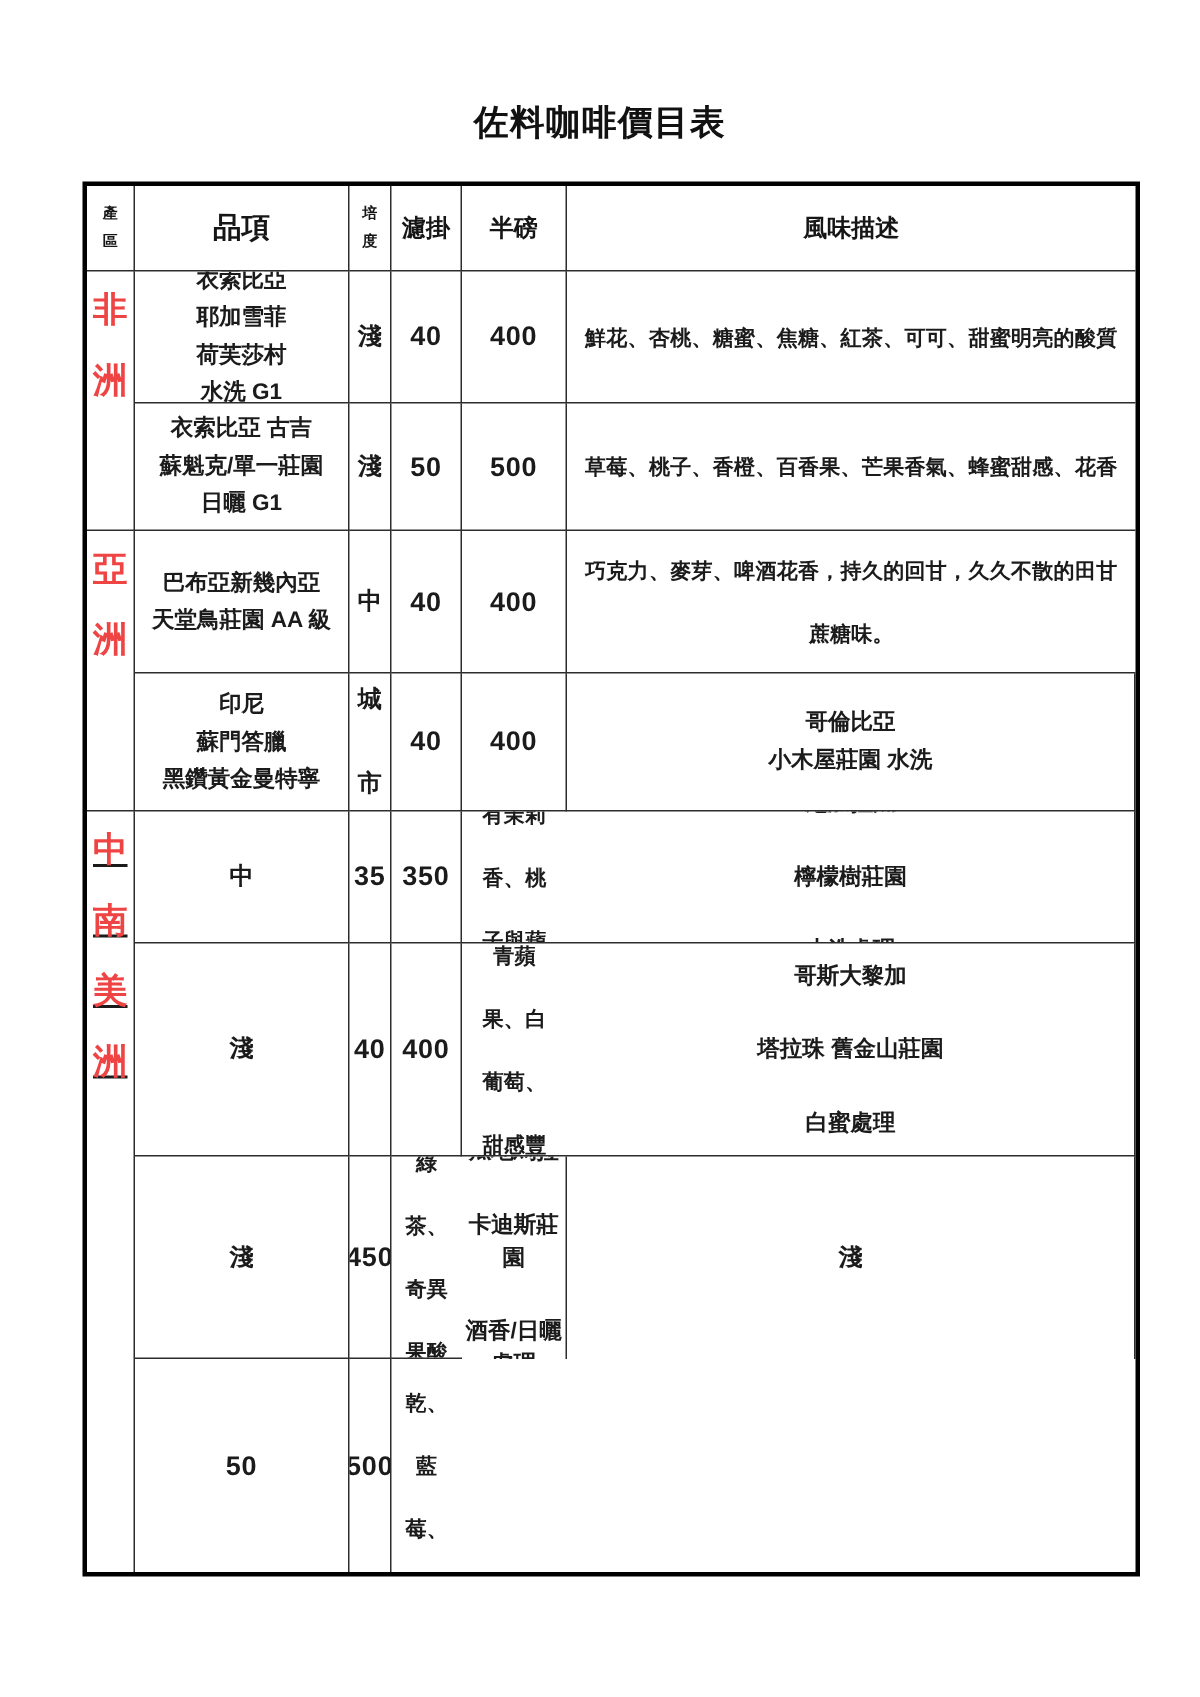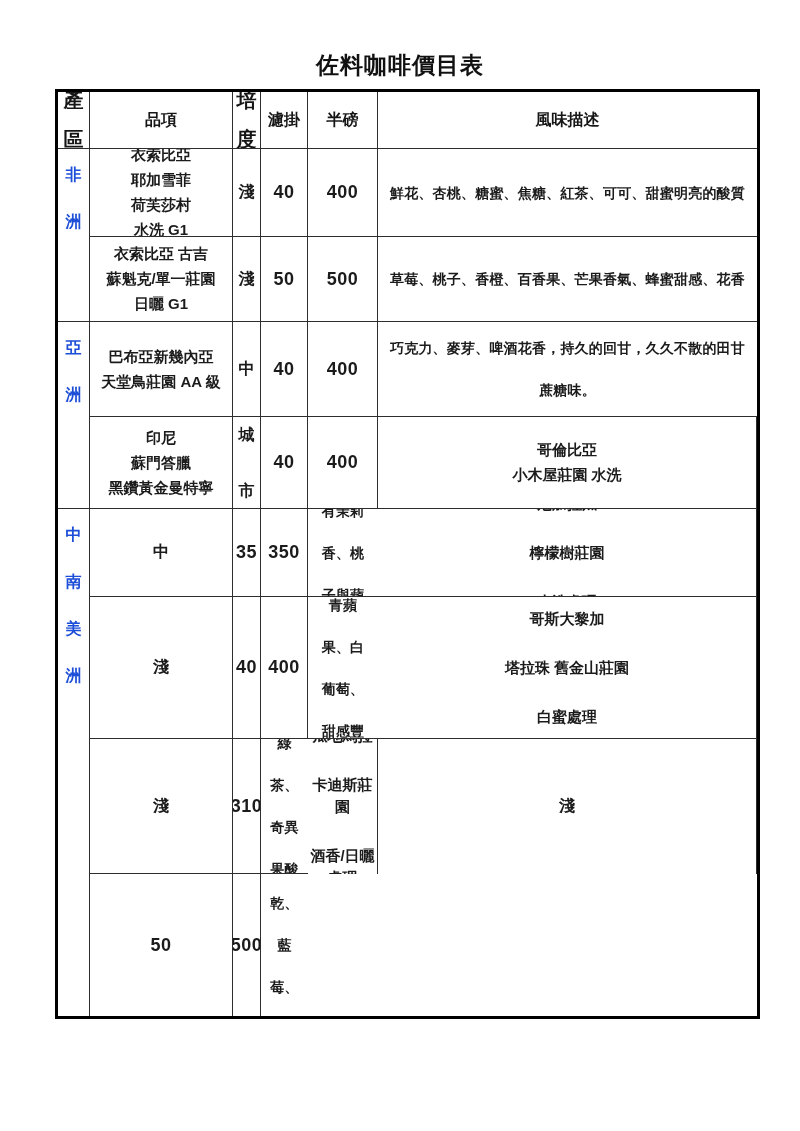--- a/index.html
+++ b/index.html
@@ -8,21 +8,21 @@
     background: #ffffff;
     width: 800px;
     height: 1131px;
     font-family: "Liberation Sans", "DejaVu Sans", sans-serif;
     color: #1b1b1b;
     -webkit-font-smoothing: antialiased;
   }
   .page { width: 800px; height: 1131px; overflow: hidden; }
 
   .title {
-    margin: 0;
+    margin: 16px;
     padding-top: 50px;
     padding-bottom: 8px;
     text-align: center;
     font-size: 23px;
     font-weight: 700;
     letter-spacing: 1px;
     color: #111;
   }
 
   .price-table {
@@ -44,45 +44,45 @@
     align-items: center;
     justify-content: center;
     font-weight: 700;
     overflow: hidden;
   }
   .cell.no-r { border-right: none; }
   .cell.no-b { border-bottom: none; }
 
   
   .th { font-size: 16px; color: #161616; }
-  .th.big { font-size: 16px; }
+  .th.big { font-size: 19px; }
   .stack2 {
     width: 1.15em;
     word-break: break-all;
     line-height: 1.95;
     text-align: center;
-    font-size: 20px;
+    font-size: 10px;
   }
 
   
   .region-cell {
     align-items: flex-start;
     padding-top: 2px;
   }
   .region-text {
     width: 1.2em;
     word-break: break-all;
     line-height: 47px;
     text-align: center;
-    font-size: 16px;
-    color: #1d4ed8;
+    font-size: 23px;
+    color: #ef4444;
   }
   .rg-africa  { grid-column: 1; grid-row: 2 / span 2; }
   .rg-asia    { grid-column: 1; grid-row: 4 / span 2; }
-  .rg-america { grid-column: 1; grid-row: 6 / span 4; }
+  .rg-america { grid-column: 1; grid-row: 6 / span 4; text-decoration: underline; }
 
   
   .item-cell {
     flex-direction: column;
     gap: 3px;
     font-size: 15px;
     line-height: 22px;
     text-align: center;
     padding: 4px 2px;
   }
@@ -220,21 +220,21 @@
     <div class="cell flavor-cell no-r">
       <div class="flavor-text">焦糖、青蘋果、白葡萄、甜感豐富</div>
     </div>
 
     <div class="cell item-cell spread">
       <div>哥斯大黎加</div>
       <div>塔拉珠 舊金山莊園</div>
       <div>白蜜處理</div>
     </div>
     <div class="cell roast-cell">淺</div>
-    <div class="cell num-cell">310</div>
+    <div class="cell num-cell">450</div>
     <div class="cell flavor-cell no-r">
       <div class="flavor-text">柑橘、柳橙、綠茶、奇異果酸甜、風味圓潤乾淨</div>
     </div>
 
     <div class="cell item-cell spread no-b">
       <div>瓜地馬拉</div>
       <div>卡迪斯莊園</div>
       <div>酒香/日曬處理</div>
     </div>
     <div class="cell roast-cell no-b">淺</div>

